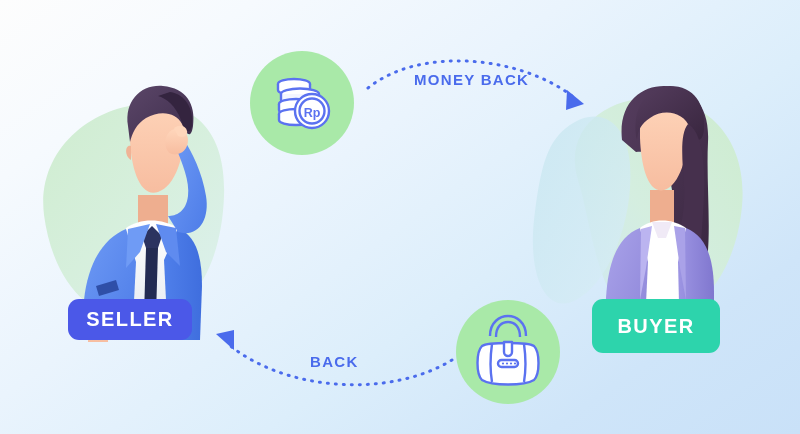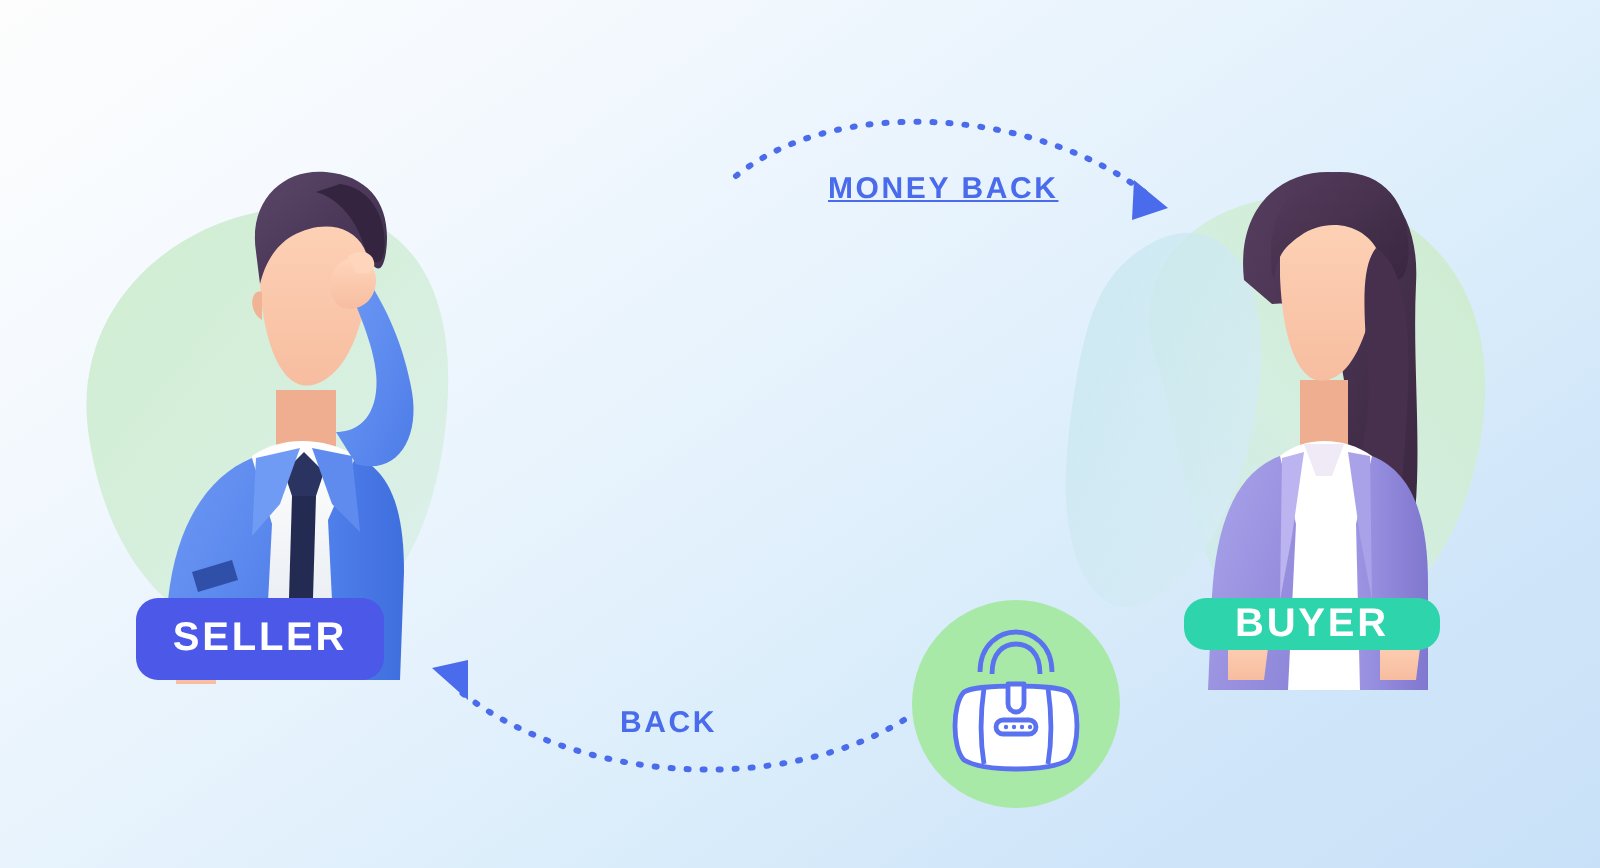--- a/index.html
+++ b/index.html
@@ -27,39 +27,39 @@
   }
   .label-text {
     position:absolute;
     font-weight:bold;
     letter-spacing:1.3px;
     color:#4a6bec;
     font-size:15px;
     white-space:nowrap;
     user-select:none;
   }
-  #money-back-label { left:414px; top:86px;text-decoration:underline; }
+  #money-back-label { left:414px; top:71px; }
   #retur-label { left:310px; top:353px; }
 
   .badge {
     position:absolute;
     display:flex; align-items:center; justify-content:center;
     border-radius:11px;
     color:#ffffff;
     font-weight:bold;
     font-size:20px;
     letter-spacing:1.4px;
     user-select:none;
   }
   #seller-badge {
     left:68px; top:299px; width:124px; height:41px;
     background:#4b58e8;
   }
   #buyer-badge {
-    left:592px; top:299px; width:128px; height:26px;
+    left:592px; top:299px; width:128px; height:54px;
     background:#2dd4ac;
   }
   .icon-circle {
     position:absolute;
     border-radius:50%;
     background:#a9e9a8;
   }
   #coin-circle { left:250px; top:51px; width:104px; height:104px; }
   #bag-circle  { left:456px; top:300px; width:104px; height:104px; }
   .icon-svg { position:absolute; left:0; top:0; width:100%; height:100%; }
@@ -206,20 +206,37 @@
 
   <svg id="arrowsvg" viewBox="0 0 800 434">
 
     <path d="M368 88 C420 46 520 56 572 96" fill="none" stroke="#4a6bec" stroke-width="3" stroke-linecap="round" stroke-dasharray="1 7"></path>
     <polygon points="567,90 584,104 566,110" fill="#4a6bec"></polygon>
 
     <path d="M452 360 C390 398 286 392 228 344" fill="none" stroke="#4a6bec" stroke-width="3" stroke-linecap="round" stroke-dasharray="1 7"></path>
     <polygon points="234,350 216,334 234,330" fill="#4a6bec"></polygon>
   </svg>
 
+  <div id="coin-circle" class="icon-circle">
+    <svg class="icon-svg" viewBox="0 0 104 104">
+      <g stroke="#5b72f0" stroke-width="2.4" fill="#ffffff">
+        <ellipse cx="44" cy="33" rx="16" ry="5"></ellipse>
+        <path d="M28 33 v6 a16 5 0 0 0 32 0 v-6" fill="#ffffff"></path>
+        <ellipse cx="50" cy="43" rx="19" ry="5.5"></ellipse>
+        <path d="M31 43 v6 a19 5.5 0 0 0 38 0 v-6" fill="#f4f6ff"></path>
+        <ellipse cx="46" cy="53" rx="17" ry="5"></ellipse>
+        <path d="M29 53 v6 a17 5 0 0 0 34 0 v-6" fill="#ffffff"></path>
+        <ellipse cx="46" cy="63" rx="17" ry="5"></ellipse>
+        <path d="M29 63 v6 a17 5 0 0 0 34 0 v-6" fill="#ffffff"></path>
+        <circle cx="62" cy="60" r="17" fill="#ffffff"></circle>
+        <circle cx="62" cy="60" r="12.5" fill="none"></circle>
+      </g>
+      <text x="62" y="65.5" text-anchor="middle" font-family="'Liberation Sans', sans-serif" font-size="12.5" font-weight="bold" fill="#5b72f0">Rp</text>
+    </svg>
+  </div>
 
   <div id="bag-circle" class="icon-circle">
     <svg class="icon-svg" viewBox="0 0 104 104">
       <g stroke="#5b72f0" stroke-width="2.4" fill="#ffffff" stroke-linejoin="round">
         <path d="M34 36 C34 22 44 16 52 16 C60 16 70 22 70 36" fill="none"></path>
         <path d="M40 37 C40 26 46 22 52 22 C58 22 64 26 64 37" fill="none"></path>
         <path d="M26 46 C32 42 72 42 78 46 C84 52 84 74 78 80 C68 86 36 86 26 80 C20 74 20 52 26 46 Z" fill="#ffffff"></path>
         <path d="M36 44 C34 58 34 70 36 82" fill="none"></path>
         <path d="M68 44 C70 58 70 70 68 82" fill="none"></path>
         <path d="M48 42 h8 v10 a4 4 0 0 1 -8 0 Z" fill="#ffffff"></path>

